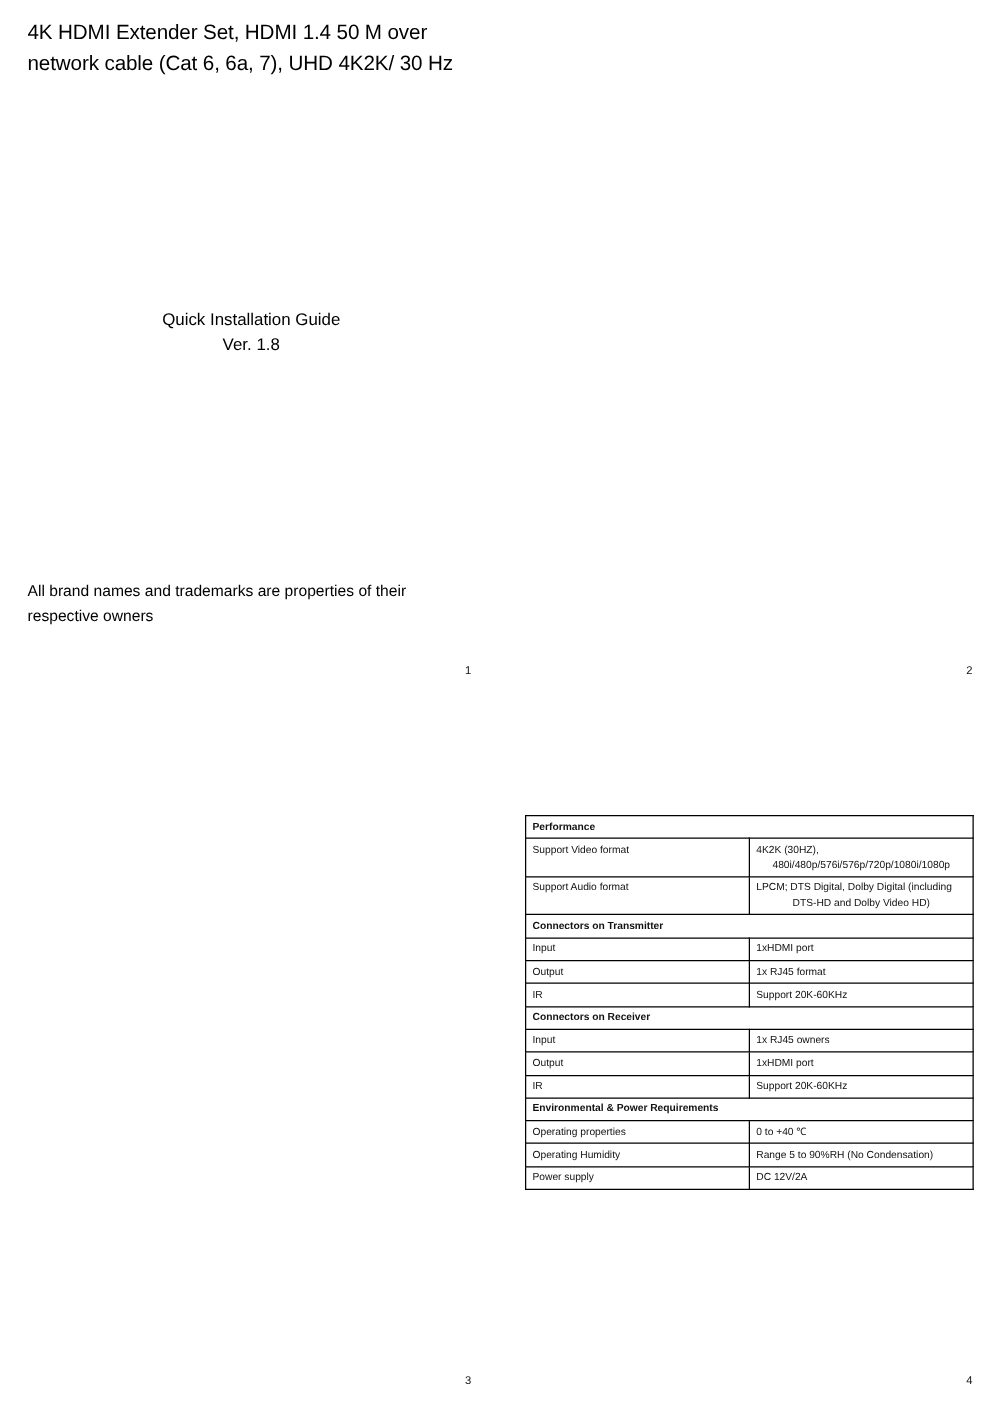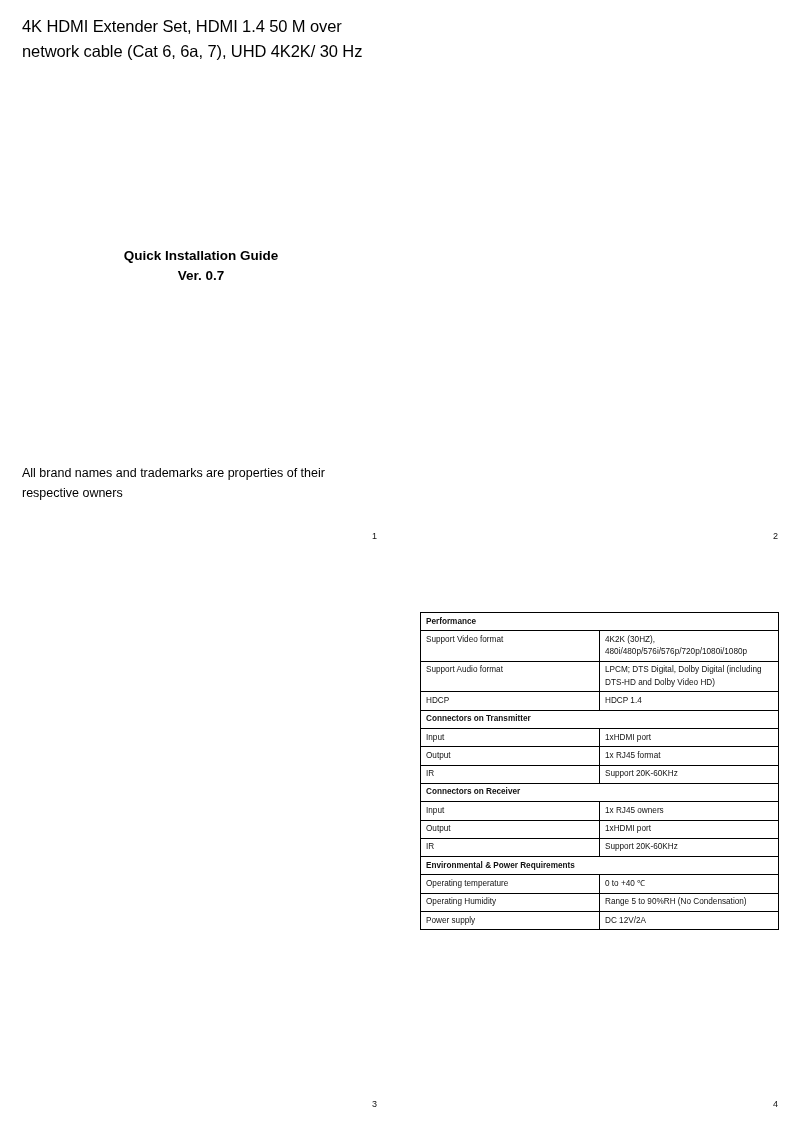--- a/index.html
+++ b/index.html
@@ -36,21 +36,20 @@
     letter-spacing: -0.1px;
   }
   .cover-guide {
     position: absolute;
     left: 22px;
     top: 246px;
     width: 358px;
     text-align: center;
     font-size: 13.5px;
     line-height: 20px;
-    font-weight: bold;
   }
   .cover-trademark {
     position: absolute;
     left: 22px;
     top: 463px;
     width: 358px;
     text-align: left;
     font-size: 12.5px;
     line-height: 20px;
   }
@@ -61,47 +60,47 @@
   }
   #pnum-1 { left: 372px; top: 531px; }
   #pnum-2 { left: 773px; top: 531px; }
   #pnum-3 { left: 372px; top: 1099px; }
   #pnum-4 { left: 773px; top: 1099px; }
 
   
   .spec-table {
     position: absolute;
     left: 420px;
-    top: 612px;
+    top: 652px;
     width: 359px;
     border-collapse: collapse;
     font-size: 8.2px;
     table-layout: fixed;
   }
   .spec-table td {
     border: 1px solid #000000;
     padding: 2.5px 5px;
     vertical-align: top;
     line-height: 12.3px;
     color: #111;
   }
   .spec-table td.label { width: 128px; }
   .spec-table tr.section td {
     font-weight: bold;
   }
-  .spec-table td .line2 { display: block; }
+  .spec-table td .line2 { display: block; text-align: center; }
 </style>
 </head>
 <body>
 
 <div class="page" id="page-1">
   <div class="cover-title">4K HDMI Extender Set, HDMI 1.4 50 M over network cable (Cat 6, 6a, 7), UHD 4K2K/ 30 Hz</div>
   <div class="cover-guide">
     <div>Quick Installation Guide</div>
-    <div>Ver. 0.7</div>
+    <div>Ver. 1.8</div>
   </div>
   <div class="cover-trademark">All brand names and trademarks are properties of their respective owners</div>
 </div>
 <div class="page-number" id="pnum-1">1</div>
 
 <div class="page" id="page-2">
   
   
 
   
@@ -135,24 +134,20 @@
         <span class="line2">480i/480p/576i/576p/720p/1080i/1080p</span>
       </td>
     </tr>
     <tr>
       <td class="label">Support Audio format</td>
       <td>
         <span>LPCM; DTS Digital,  Dolby Digital (including</span>
         <span class="line2">DTS-HD and Dolby Video HD)</span>
       </td>
     </tr>
-    <tr>
-      <td class="label">HDCP</td>
-      <td>HDCP 1.4</td>
-    </tr>
     <tr class="section">
       <td colspan="2">Connectors on Transmitter</td>
     </tr>
     <tr>
       <td class="label">Input</td>
       <td>1xHDMI port</td>
     </tr>
     <tr>
       <td class="label">Output</td>
       <td>1x RJ45 format</td>
@@ -173,21 +168,21 @@
       <td>1xHDMI port</td>
     </tr>
     <tr>
       <td class="label">IR</td>
       <td>Support 20K-60KHz</td>
     </tr>
     <tr class="section">
       <td colspan="2">Environmental &amp; Power Requirements</td>
     </tr>
     <tr>
-      <td class="label">Operating temperature</td>
+      <td class="label">Operating properties</td>
       <td>0 to +40 ℃</td>
     </tr>
     <tr>
       <td class="label">Operating Humidity</td>
       <td>Range 5 to 90%RH (No Condensation)</td>
     </tr>
     <tr>
       <td class="label">Power supply</td>
       <td>DC 12V/2A</td>
     </tr>

